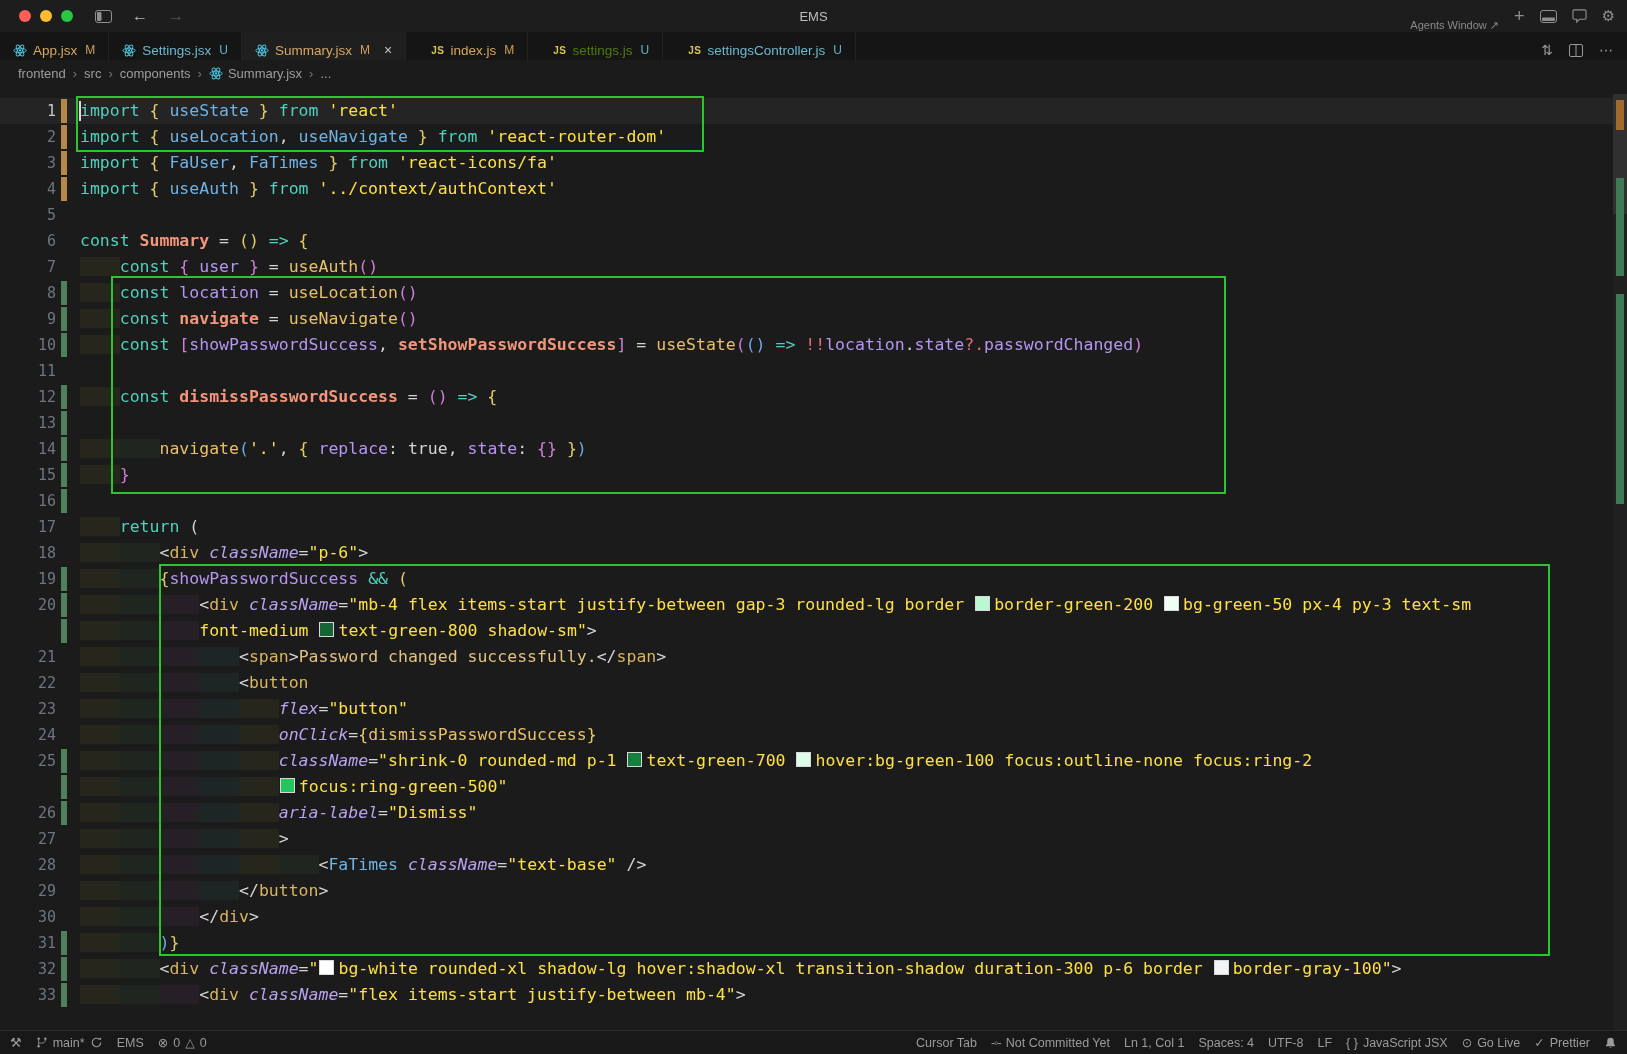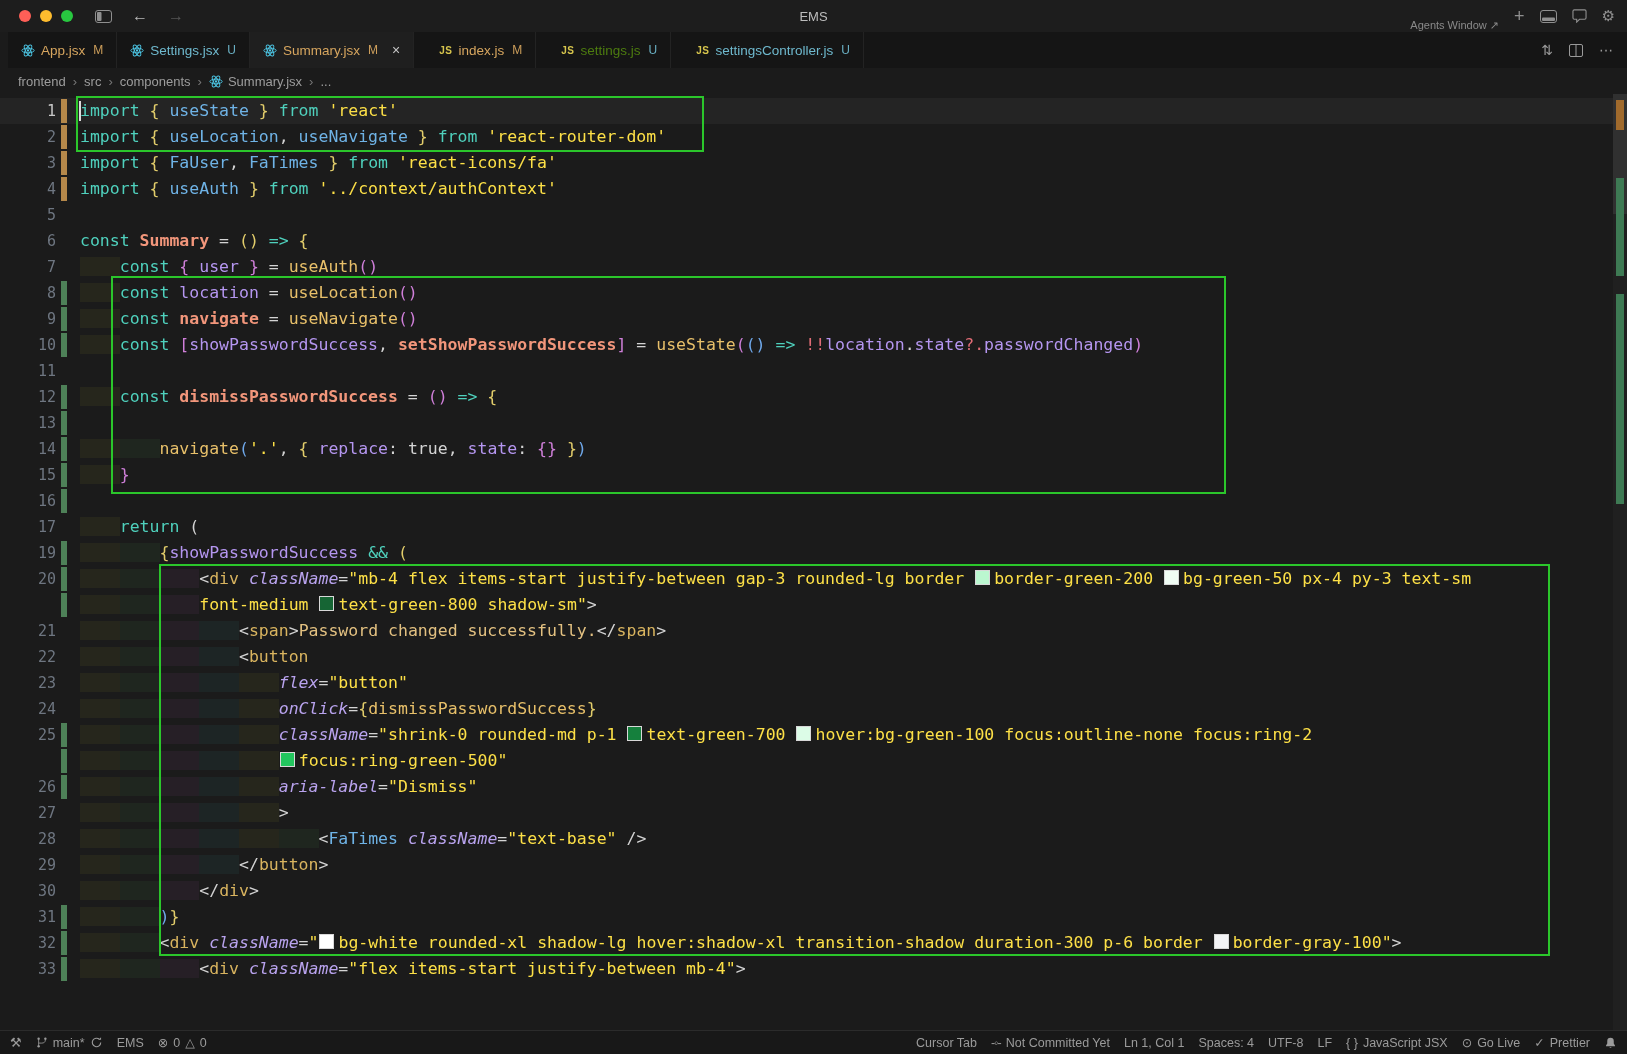--- a/index.html
+++ b/index.html
@@ -13,32 +13,32 @@
   .tl.r{background:#ff5f57}.tl.y{background:#febc2e}.tl.g{background:#28c840}
   .tb-ic{margin-left:22px;color:#8f8f8f;display:flex;align-items:center;}
   .nav-ar{font-size:16px;margin-left:20px;}
   .nav-ar.dis{color:#555;}
   .tb-title{position:absolute;left:0;right:0;text-align:center;color:#bdbdbd;pointer-events:none;}
   .tb-right{position:absolute;right:12px;display:flex;align-items:center;gap:15px;color:#8f8f8f;}
   .agents{color:#8a8a8a;font-size:11px;margin-top:18px;}
   .plus{font-size:18px;line-height:1;}
   .gear{font-size:15px;}
   
-  .tabbar{position:absolute;top:32px;left:8px;right:0;height:36px;background:#151515;
+  .tabbar{position:absolute;top:32px;left:0;right:0;height:36px;background:#151515;
           display:flex;border-bottom:1px solid #242424;}
   .tab{display:flex;align-items:center;gap:6px;padding:0 13px;border-right:1px solid #232323;
        font-size:13.5px;background:#151515;cursor:default;white-space:nowrap;}
   .tab.active{background:#1f1f1f;}
   .tab .badge{font-size:12px;margin-left:2px;opacity:.95;}
   .tab .close{color:#c6c6c6;margin-left:8px;font-size:14px;}
   .jsbadge{color:#d7c54d;font-weight:bold;font-size:10px;letter-spacing:.5px;margin-left:12px;}
   .tab-right{margin-left:auto;display:flex;align-items:center;gap:16px;padding-right:14px;color:#9a9a9a;}
   .tr-ic{font-size:14px;}
   
-  .breadcrumbs{position:absolute;top:68px;left:0;right:0;height:26px;background:#1b1b1b;
+  .breadcrumbs{position:absolute;top:60px;left:0;right:0;height:26px;background:#1b1b1b;
                display:flex;align-items:center;padding-left:18px;font-size:13px;color:#9d9d9d;gap:7px;}
   .bc-sep{color:#767676;}
   .bc-item{display:flex;align-items:center;gap:5px;}
   
   .editor{position:absolute;top:94px;left:0;right:0;bottom:24px;background:#1b1b1b;overflow:hidden;}
   .code{position:absolute;top:4px;left:0;right:14px;}
   .row{position:relative;height:26px;line-height:26px;white-space:pre;
        font-family:"DejaVu Sans Mono",monospace;font-size:16.5px;color:#d4d4d4;}
   .row.cur{background:#242424;}
   .ln{position:absolute;left:0;top:0;width:56px;text-align:right;color:#6e7681;font-size:15px;}
@@ -238,20 +238,21 @@
         <div class="row"><span class="ln">8</span><span class="git a"></span><span class="cd"><span class="ir0">    </span><span class="tk-k">const </span><span class="tk-v">location</span><span class="tk-w"> = </span><span class="tk-f">useLocation</span><span class="tk-p">()</span></span></div>
         <div class="row"><span class="ln">9</span><span class="git a"></span><span class="cd"><span class="ir0">    </span><span class="tk-k">const </span><span class="tk-d">navigate</span><span class="tk-w"> = </span><span class="tk-f">useNavigate</span><span class="tk-p">()</span></span></div>
         <div class="row"><span class="ln">10</span><span class="git a"></span><span class="cd"><span class="ir0">    </span><span class="tk-k">const </span><span class="tk-p">[</span><span class="tk-v">showPasswordSuccess</span><span class="tk-w">, </span><span class="tk-d">setShowPasswordSuccess</span><span class="tk-p">]</span><span class="tk-w"> = </span><span class="tk-f">useState</span><span class="tk-p">(</span><span class="tk-b">()</span><span class="tk-w"> </span><span class="tk-o">=&gt;</span><span class="tk-w"> </span><span class="tk-n">!!</span><span class="tk-v">location</span><span class="tk-w">.</span><span class="tk-v">state</span><span class="tk-n">?.</span><span class="tk-v">passwordChanged</span><span class="tk-p">)</span></span></div>
         <div class="row"><span class="ln">11</span><span class="cd"></span></div>
         <div class="row"><span class="ln">12</span><span class="git a"></span><span class="cd"><span class="ir0">    </span><span class="tk-k">const </span><span class="tk-d">dismissPasswordSuccess</span><span class="tk-w"> = </span><span class="tk-p">()</span><span class="tk-w"> </span><span class="tk-o">=&gt;</span><span class="tk-y"> {</span></span></div>
         <div class="row"><span class="ln">13</span><span class="git a"></span></div>
         <div class="row"><span class="ln">14</span><span class="git a"></span><span class="cd"><span class="ir0">    </span><span class="ir1">    </span><span class="tk-f">navigate</span><span class="tk-b">(</span><span class="tk-q">'.'</span><span class="tk-w">, </span><span class="tk-y">{ </span><span class="tk-v">replace</span><span class="tk-w">: </span><span class="tk-w">true</span><span class="tk-w">, </span><span class="tk-v">state</span><span class="tk-w">: </span><span class="tk-p">{}</span><span class="tk-y"> }</span><span class="tk-b">)</span></span></div>
         <div class="row"><span class="ln">15</span><span class="git a"></span><span class="cd"><span class="ir0">    </span><span class="tk-p">}</span></span></div>
         <div class="row"><span class="ln">16</span><span class="git a"></span><span class="cd"></span></div>
         <div class="row"><span class="ln">17</span><span class="cd"><span class="ir0">    </span><span class="tk-k">return </span><span class="tk-w">(</span></span></div>
+        <div class="row"><span class="ln">18</span><span class="cd"><span class="ir0">    </span><span class="ir1">    </span><span class="tk-w">&lt;</span><span class="tk-g">div</span><span class="tk-w"> </span><span class="tk-a">className</span><span class="tk-w">=</span><span class="tk-q">"p-6"</span><span class="tk-w">&gt;</span></span></div>
         <div class="row"><span class="ln">19</span><span class="git a"></span><span class="cd"><span class="ir0">    </span><span class="ir1">    </span><span class="tk-y">{</span><span class="tk-v">showPasswordSuccess</span><span class="tk-w"> </span><span class="tk-o">&amp;&amp;</span><span class="tk-w"> </span><span class="tk-y">(</span></span></div>
         <div class="row"><span class="ln">20</span><span class="git a"></span><span class="cd"><span class="ir0">    </span><span class="ir1">    </span><span class="ir2">    </span><span class="tk-w">&lt;</span><span class="tk-g">div</span><span class="tk-w"> </span><span class="tk-a">className</span><span class="tk-w">=</span><span class="tk-q">"mb-4 flex items-start justify-between gap-3 rounded-lg border </span><span class="sw" style="background: rgb(187, 247, 208);"></span><span class="tk-q">border-green-200 </span><span class="sw" style="background: rgb(240, 253, 244);"></span><span class="tk-q">bg-green-50 px-4 py-3 text-sm</span></span></div>
         <div class="row"><span class="ln"></span><span class="git a"></span><span class="cd"><span class="ir0">    </span><span class="ir1">    </span><span class="ir2">    </span><span class="tk-q">font-medium </span><span class="sw" style="background: rgb(22, 101, 52);"></span><span class="tk-q">text-green-800 shadow-sm"</span><span class="tk-w">&gt;</span></span></div>
         <div class="row"><span class="ln">21</span><span class="cd"><span class="ir0">    </span><span class="ir1">    </span><span class="ir2">    </span><span class="ir3">    </span><span class="tk-w">&lt;</span><span class="tk-g">span</span><span class="tk-w">&gt;</span><span class="tk-j">Password changed successfully.</span><span class="tk-w">&lt;/</span><span class="tk-g">span</span><span class="tk-w">&gt;</span></span></div>
         <div class="row"><span class="ln">22</span><span class="cd"><span class="ir0">    </span><span class="ir1">    </span><span class="ir2">    </span><span class="ir3">    </span><span class="tk-w">&lt;</span><span class="tk-g">button</span></span></div>
         <div class="row"><span class="ln">23</span><span class="cd"><span class="ir0">    </span><span class="ir1">    </span><span class="ir2">    </span><span class="ir3">    </span><span class="ir0">    </span><span class="tk-a">flex</span><span class="tk-w">=</span><span class="tk-q">"button"</span></span></div>
         <div class="row"><span class="ln">24</span><span class="cd"><span class="ir0">    </span><span class="ir1">    </span><span class="ir2">    </span><span class="ir3">    </span><span class="ir0">    </span><span class="tk-a">onClick</span><span class="tk-w">=</span><span class="tk-y">{</span><span class="tk-f">dismissPasswordSuccess</span><span class="tk-y">}</span></span></div>
         <div class="row"><span class="ln">25</span><span class="git a"></span><span class="cd"><span class="ir0">    </span><span class="ir1">    </span><span class="ir2">    </span><span class="ir3">    </span><span class="ir0">    </span><span class="tk-a">className</span><span class="tk-w">=</span><span class="tk-q">"shrink-0 rounded-md p-1 </span><span class="sw" style="background: rgb(21, 128, 61);"></span><span class="tk-q">text-green-700 </span><span class="sw" style="background: rgb(220, 252, 231);"></span><span class="tk-q">hover:bg-green-100 focus:outline-none focus:ring-2</span></span></div>
         <div class="row"><span class="ln"></span><span class="git a"></span><span class="cd"><span class="ir0">    </span><span class="ir1">    </span><span class="ir2">    </span><span class="ir3">    </span><span class="ir0">    </span><span class="sw" style="background: rgb(34, 197, 94);"></span><span class="tk-q">focus:ring-green-500"</span></span></div>
         <div class="row"><span class="ln">26</span><span class="git a"></span><span class="cd"><span class="ir0">    </span><span class="ir1">    </span><span class="ir2">    </span><span class="ir3">    </span><span class="ir0">    </span><span class="tk-a">aria-label</span><span class="tk-w">=</span><span class="tk-q">"Dismiss"</span></span></div>

